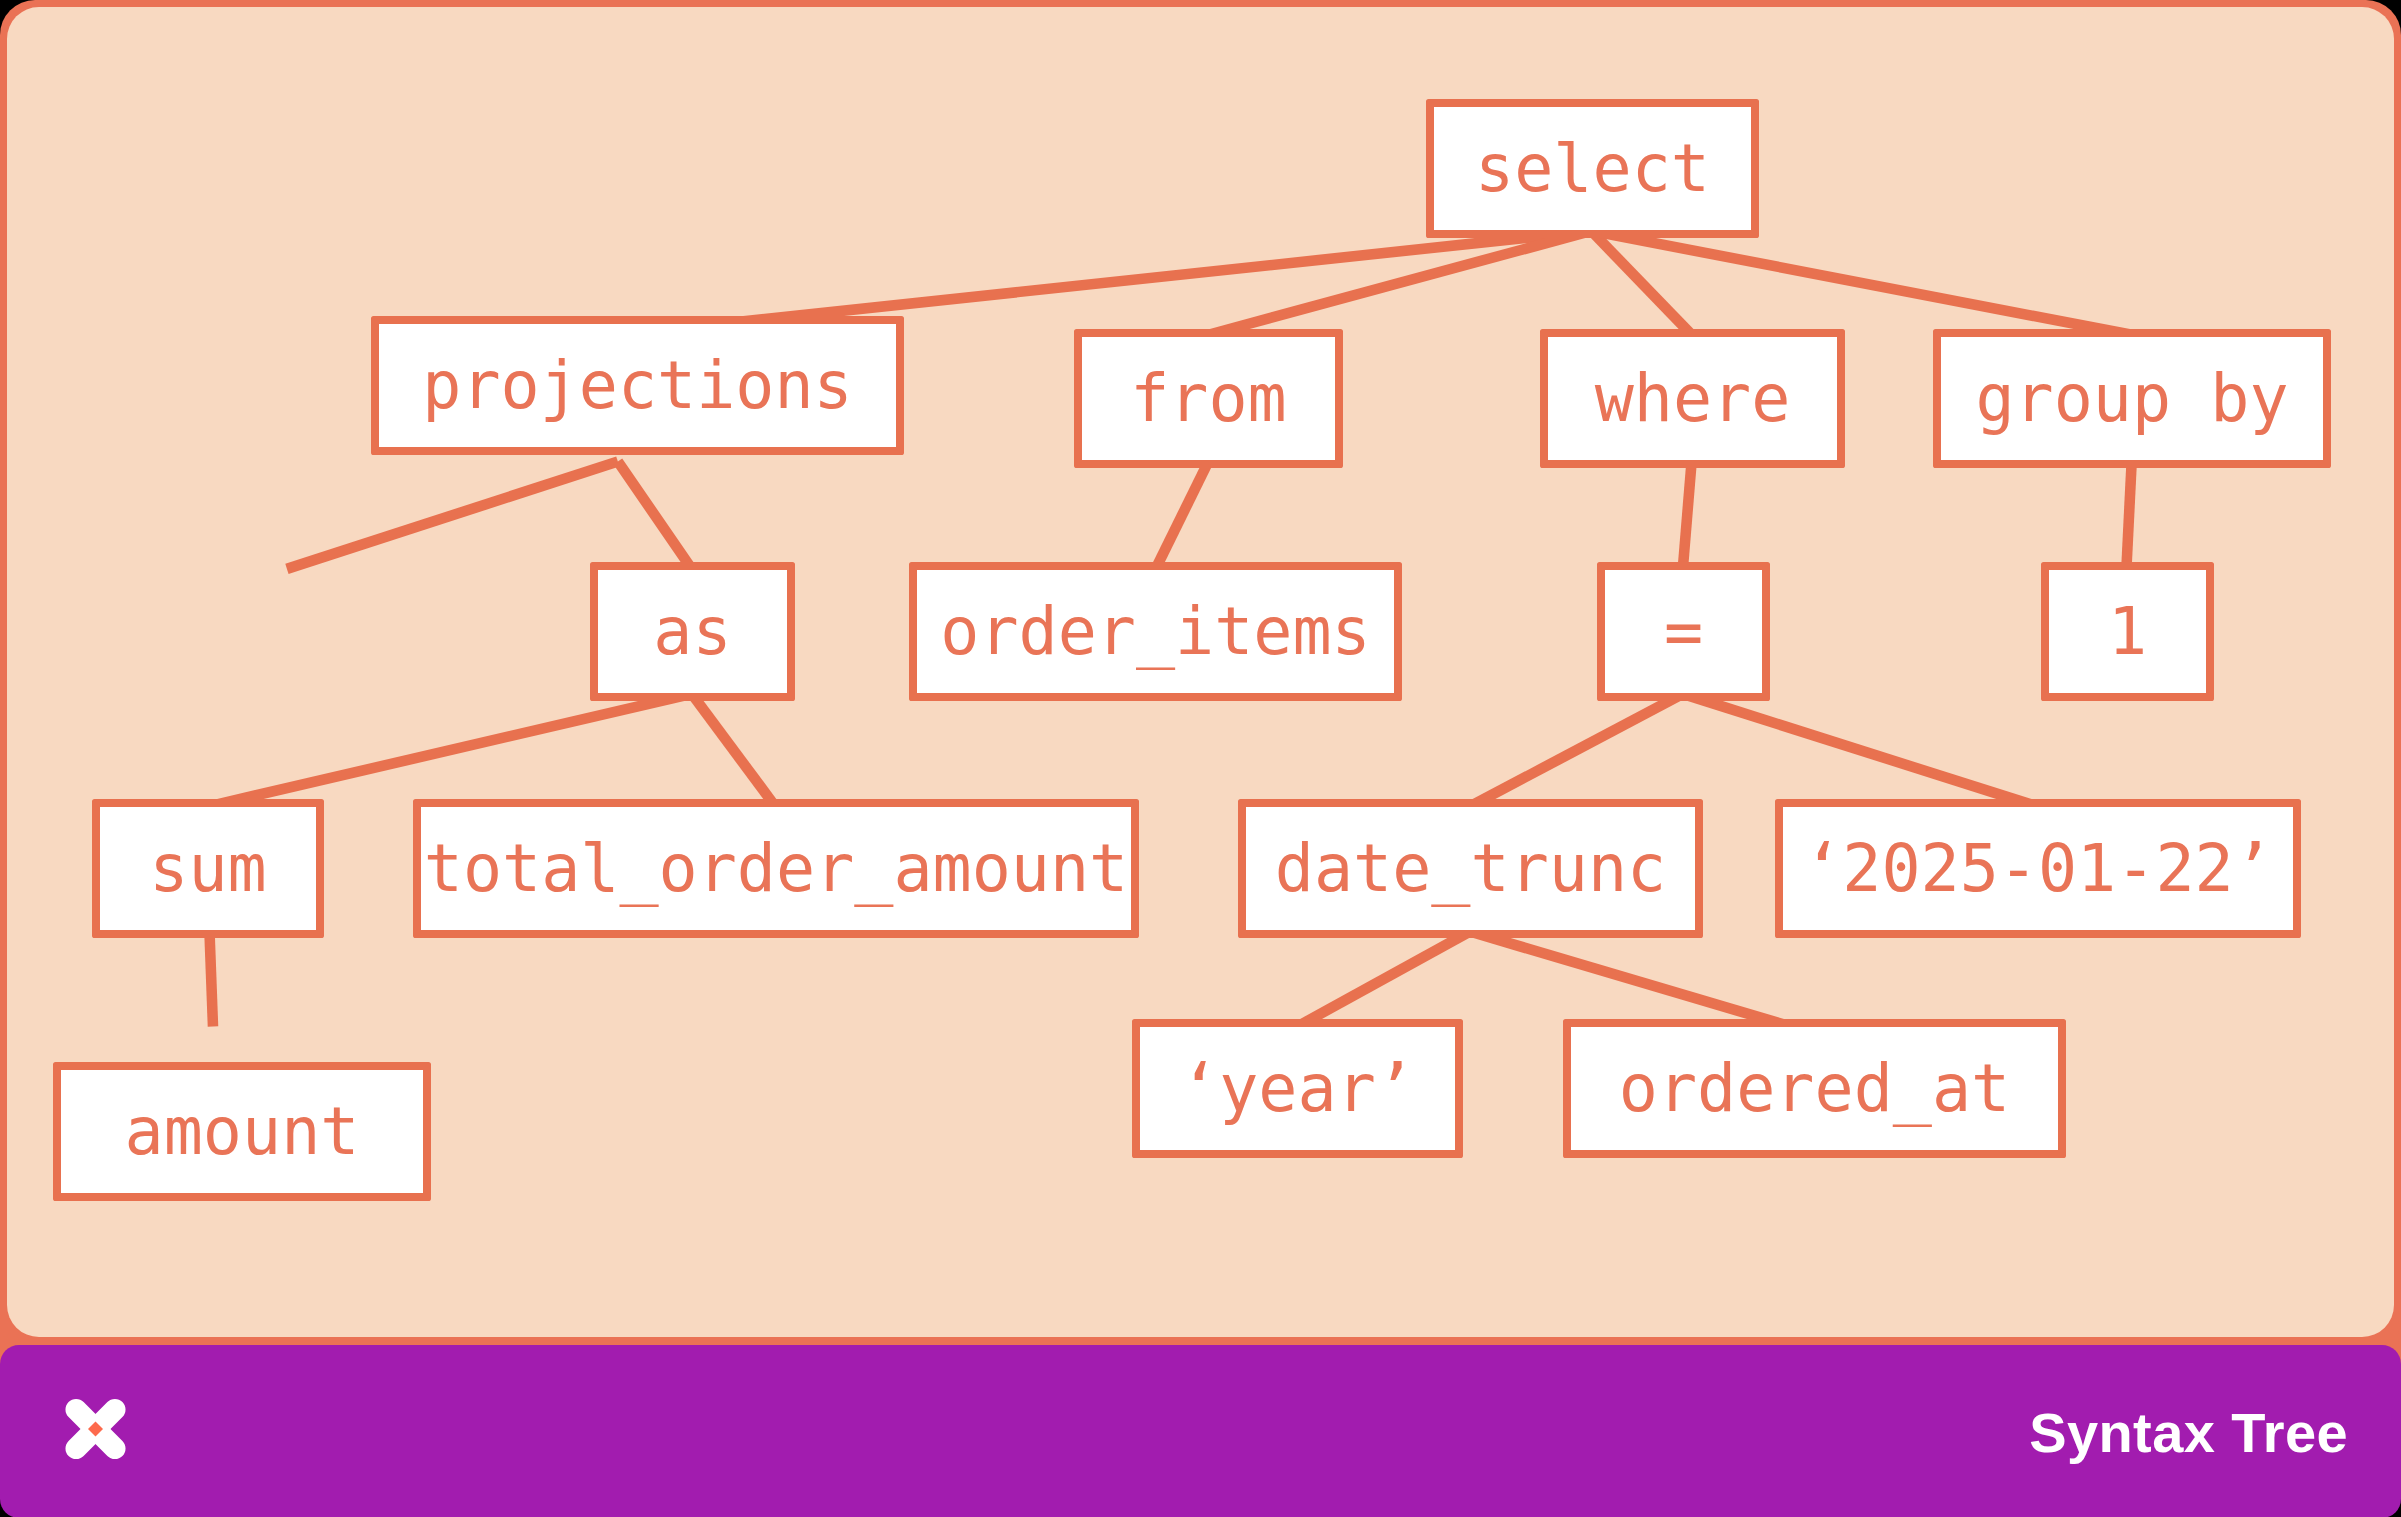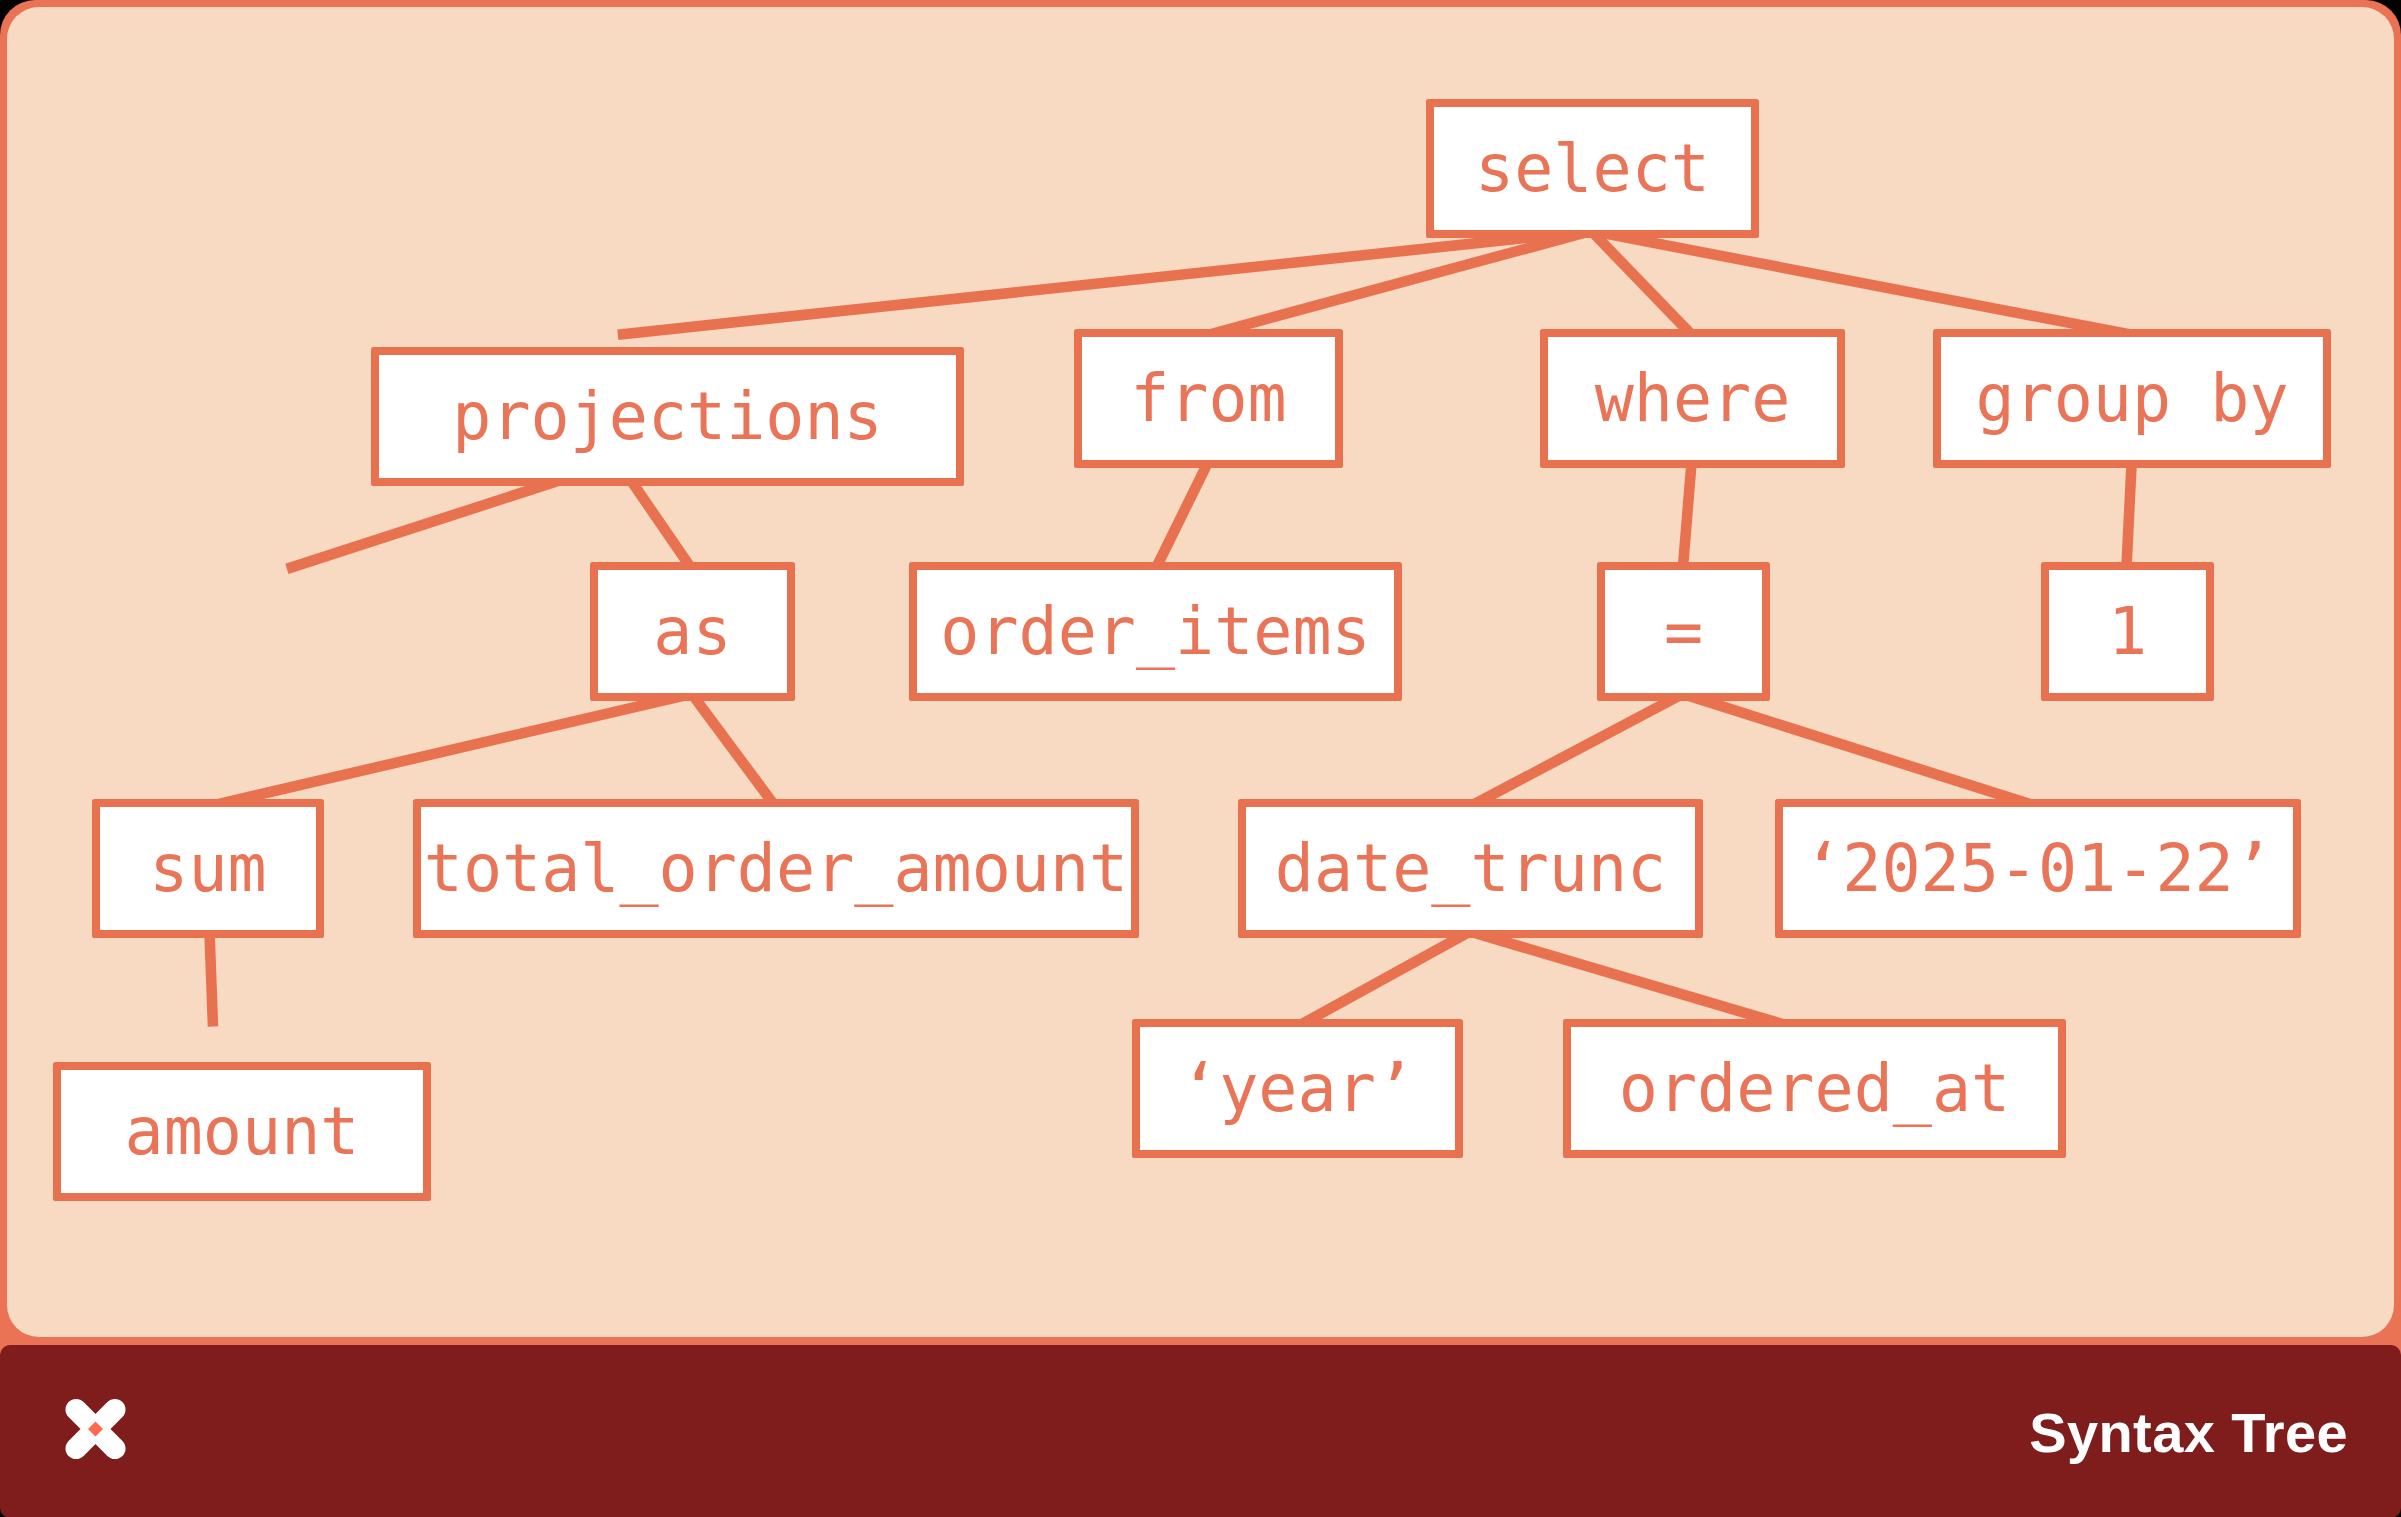--- a/index.html
+++ b/index.html
@@ -18,21 +18,21 @@
   .edges{position:absolute;left:0;top:0;width:2401px;height:1518px;pointer-events:none;}
   .node{
     position:absolute;height:139px;box-sizing:border-box;
     background:#FFFFFF;border:8.8px solid #E8714F;border-radius:2.6px;
     color:#E97457;font-size:65px;line-height:1;
     display:flex;align-items:center;justify-content:center;
     white-space:nowrap;
   }
   .footer{
     position:absolute;left:0;right:0;top:1345px;bottom:0;
-    background:#7f1d1d;border-radius:10px;
+    background:#a21caf;border-radius:19px;
   }
   .logo{position:absolute;left:53px;top:40px;width:85px;height:88px;}
   .footer-title{
     position:absolute;right:53px;top:50%;transform:translateY(-50%);
     color:#FFFFFF;font-family:"Liberation Sans",sans-serif;font-weight:700;
     font-size:56px;letter-spacing:0.4px;white-space:nowrap;
   }
 </style>
 </head>
 <body>
@@ -57,21 +57,21 @@
       <line x1="786" y1="788" x2="881" y2="916"></line>
       <line x1="238" y1="1058" x2="242" y2="1166"></line>
       <line x1="1912" y1="788" x2="1670" y2="916"></line>
       <line x1="1912" y1="788" x2="2315" y2="916"></line>
       <line x1="1670" y1="1058" x2="1474" y2="1166"></line>
       <line x1="1670" y1="1058" x2="2035" y2="1166"></line>
     </g>
   </svg>
 
   <div class="node" style="left:1426px;top:99px;width:333px">select</div>
-  <div class="node" style="left:371px;top:347px;width:593px">projections</div>
+  <div class="node" style="left:371px;top:316px;width:533px">projections</div>
   <div class="node" style="left:1074px;top:329px;width:269px">from</div>
   <div class="node" style="left:1540px;top:329px;width:305px">where</div>
   <div class="node" style="left:1933px;top:329px;width:398px">group by</div>
   <div class="node" style="left:590px;top:562px;width:205px">as</div>
   <div class="node" style="left:909px;top:562px;width:493px">order_items</div>
   <div class="node" style="left:1597px;top:562px;width:173px">=</div>
   <div class="node" style="left:2041px;top:562px;width:173px">1</div>
   <div class="node" style="left:92px;top:799px;width:232px">sum</div>
   <div class="node" style="left:413px;top:799px;width:726px">total_order_amount</div>
   <div class="node" style="left:1238px;top:799px;width:465px">date_trunc</div>

